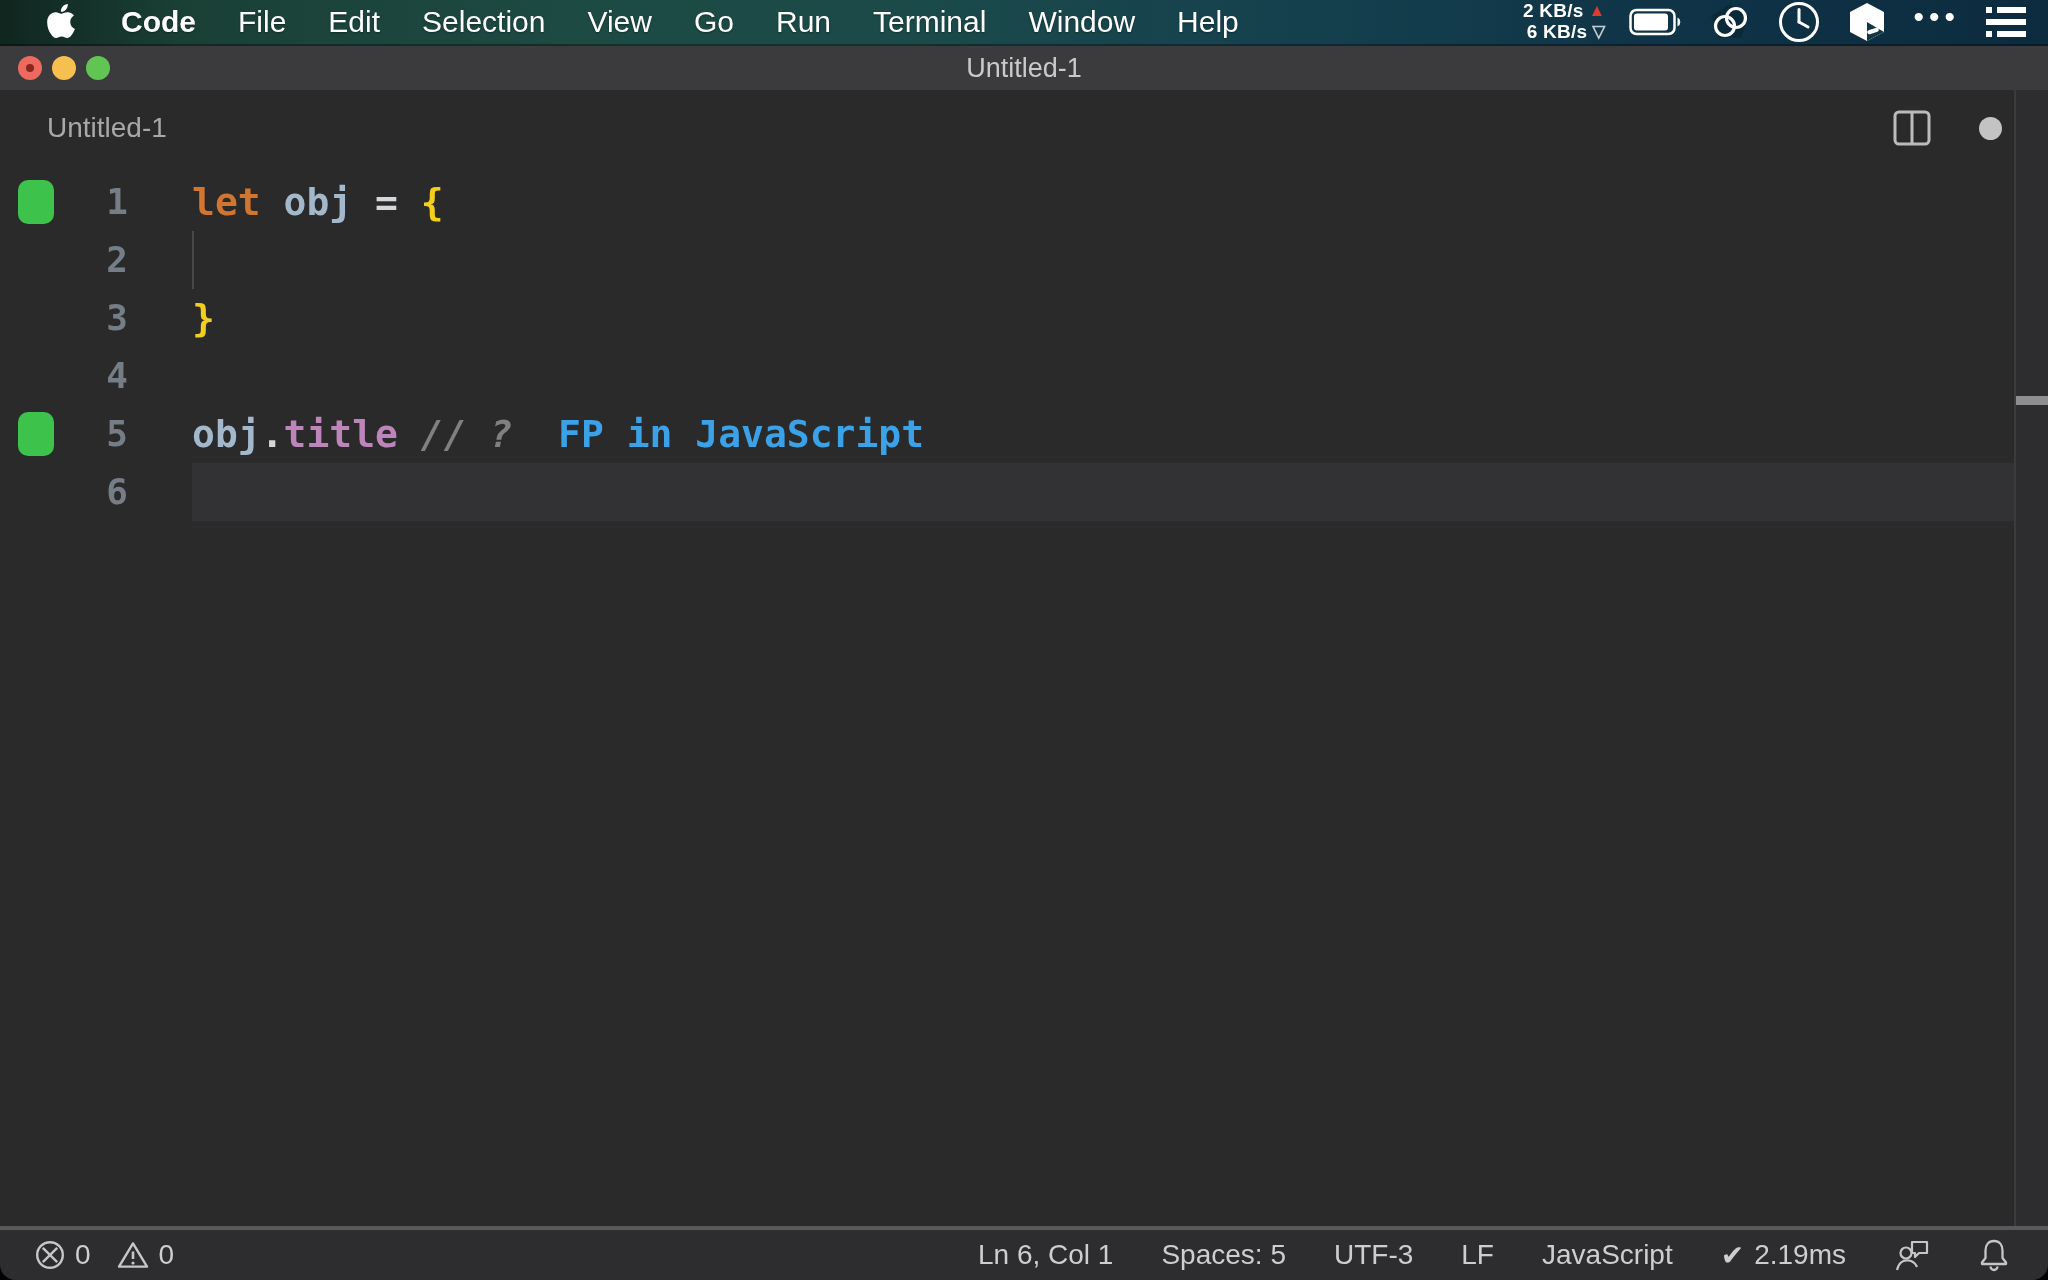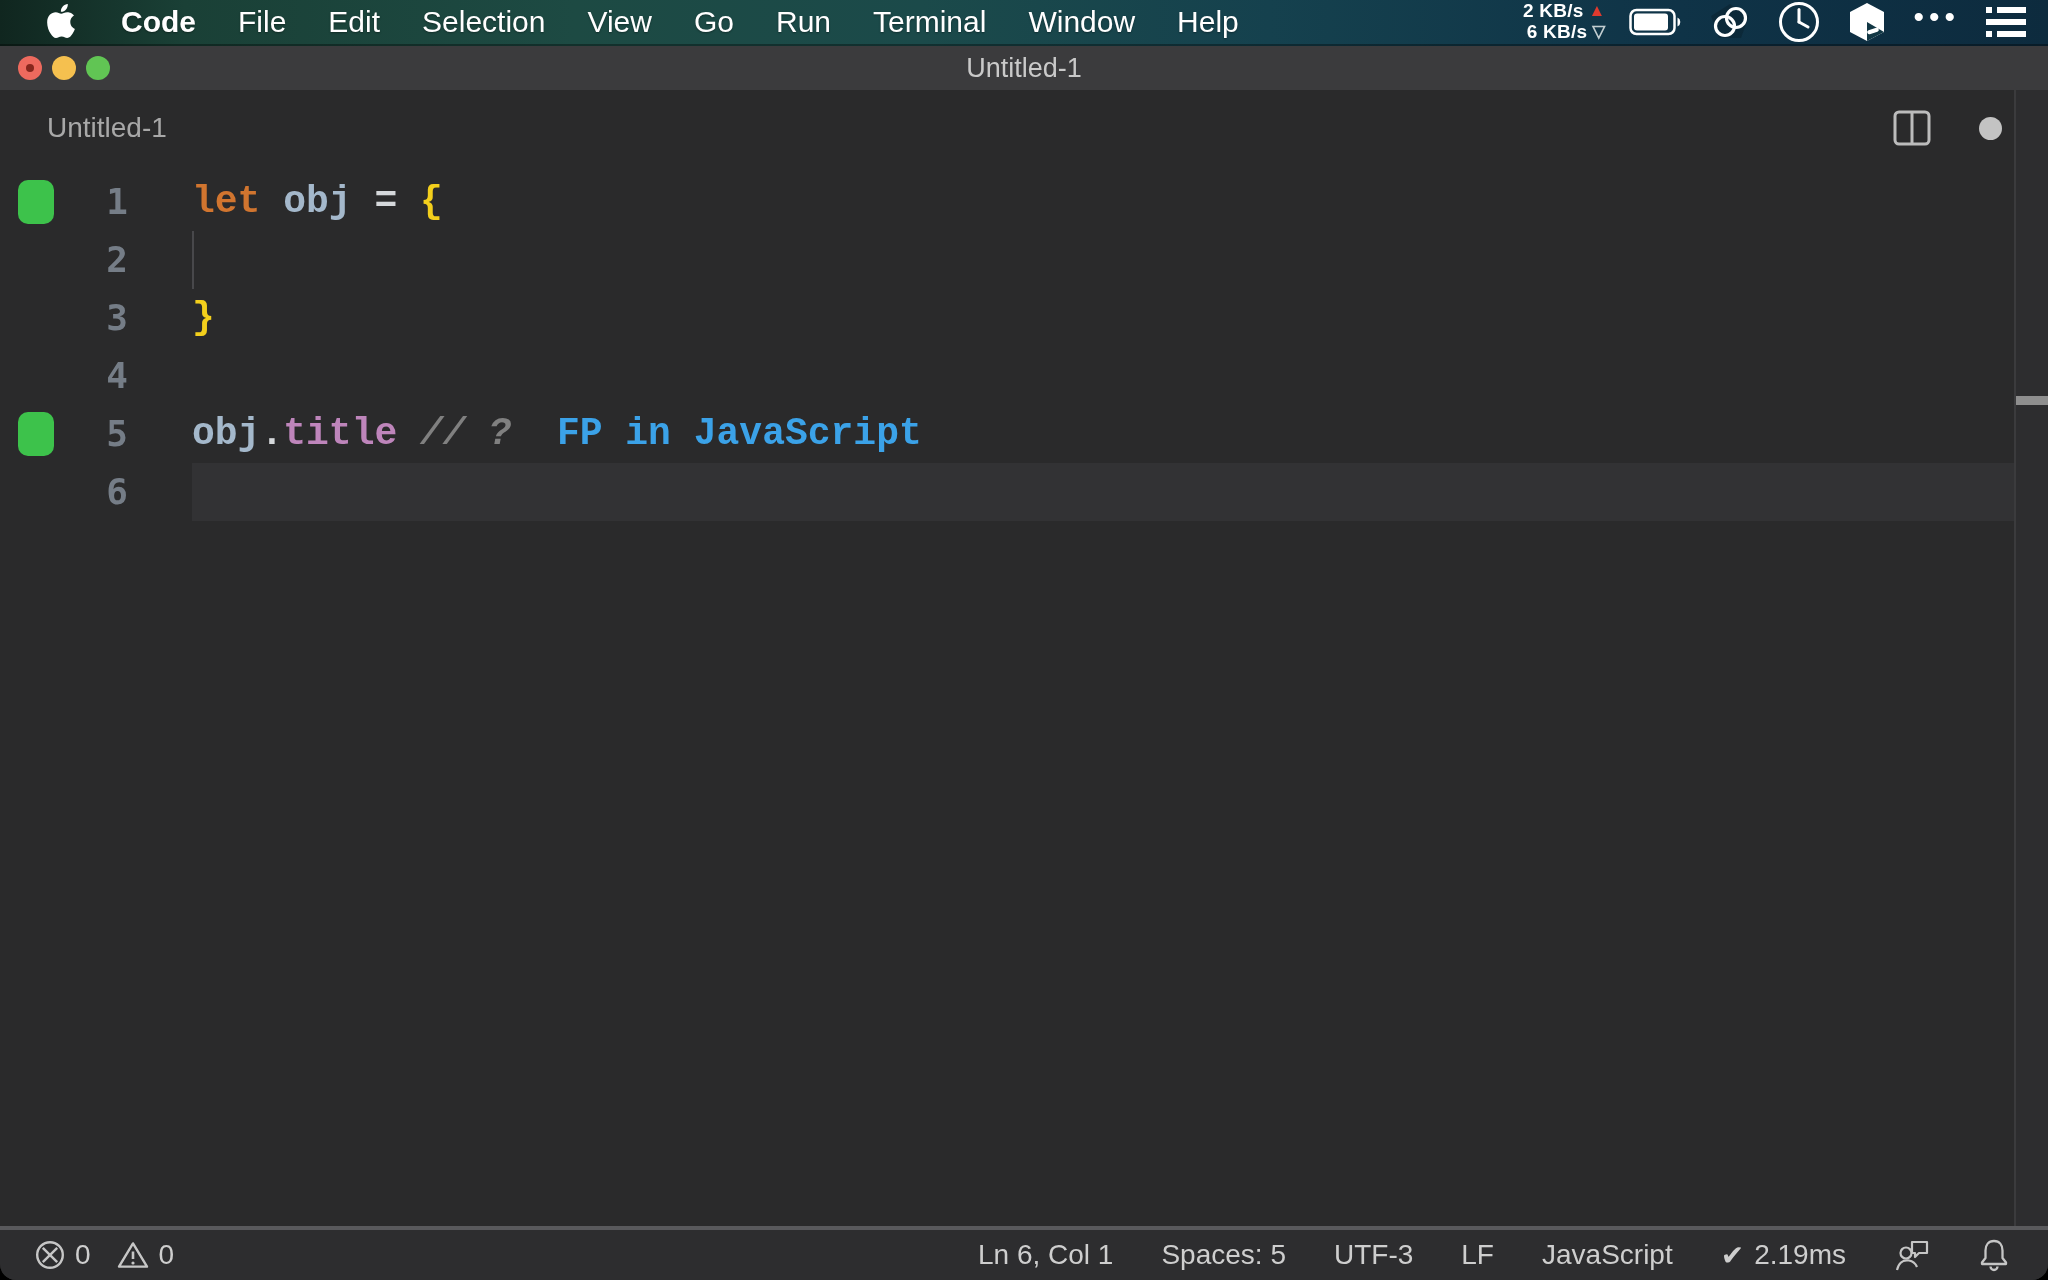--- a/index.html
+++ b/index.html
@@ -40,21 +40,21 @@
   .mod-dot { width:23px; height:23px; border-radius:50%; background:#c3c3c3; }
 
   
   .code { position:absolute; top:83px; left:0; right:34px; font-family:"DejaVu Sans Mono", monospace;
     font-size:38px; line-height:58px; font-weight:600; }
   .code-row { position:relative; display:flex; height:58px; }
   .code-row.current::before { content:""; position:absolute; left:192px; right:0; top:0; bottom:0; background:#323234; }
   .marker-col { width:60px; position:relative; flex:none; }
   .coverage-marker { position:absolute; left:18px; top:7px; width:36px; height:44px; border-radius:10px; background:#3dc24b; }
   .linenum { width:68px; flex:none; text-align:right; color:#757d87; font-size:36px; position:relative; }
-  .line-content { padding-left:64px; white-space:pre; position:relative;font-family:Liberation Mono, monospace; }
+  .line-content { padding-left:64px; white-space:pre; position:relative; }
   .indent-guide { position:absolute; left:192px; top:0; bottom:0; width:2px; background:#48484b; }
   .tok { white-space:pre; }
   .tok-comment { font-style:italic; }
 
   
   .scrollbar { position:absolute; top:0; right:0; bottom:0; width:34px; background:#2d2d2f; border-left:2px solid #3b3b3d; }
   .scroll-marker { position:absolute; top:306px; left:0; right:0; height:9px; background:#8e8e8e; }
 
   
   .statusbar { position:absolute; left:0; right:0; bottom:0; height:54px; background:#2d2d2f;

